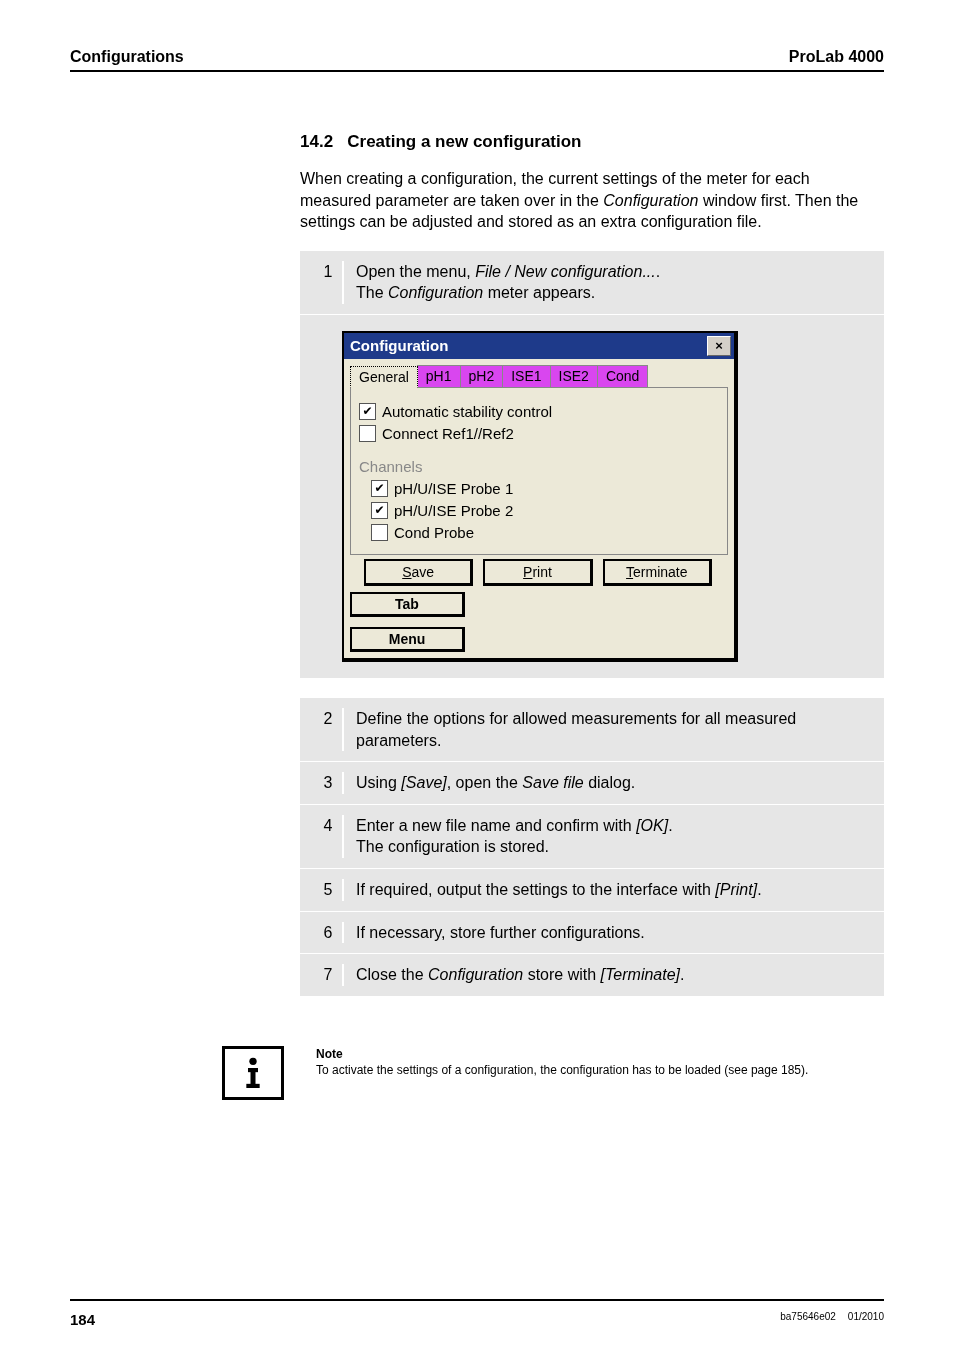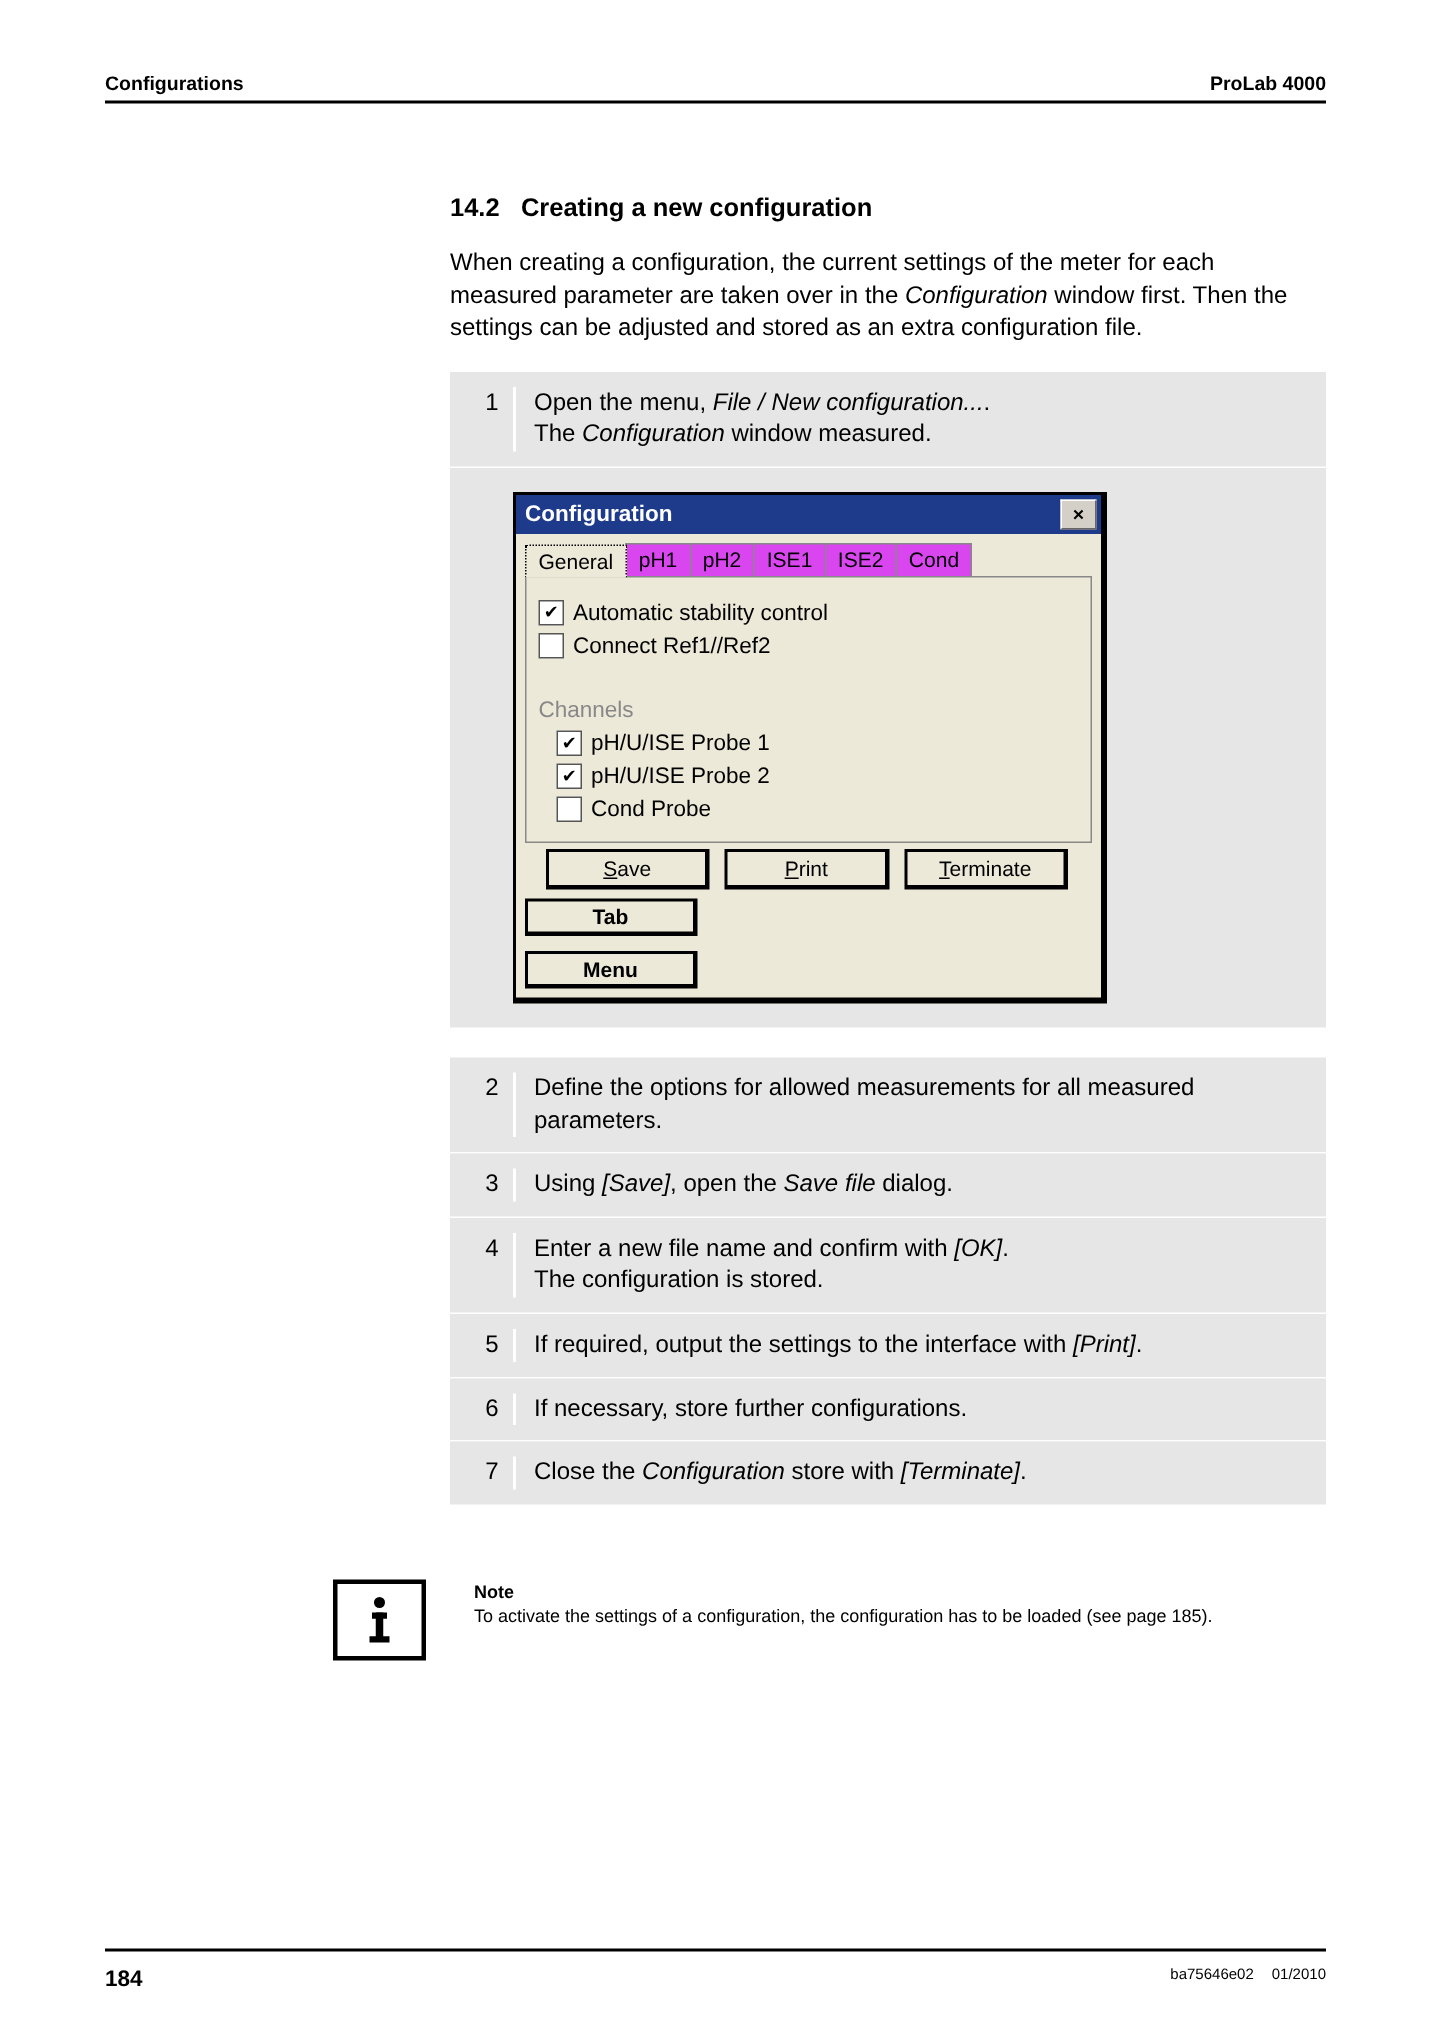--- a/index.html
+++ b/index.html
@@ -13,21 +13,21 @@
   .page {
     padding: 48px 70px 40px 70px;
     box-sizing: border-box;
     min-height: 1351px;
     position: relative;
   }
   .header-row {
     display: flex;
     justify-content: space-between;
     font-weight: bold;
-    font-size: 13px;
+    font-size: 16px;
     margin-bottom: 4px;
   }
   .header-rule {
     border: none;
     border-top: 2px solid #000;
     margin: 0 0 60px 0;
   }
   .content {
     margin-left: 230px;
   }
@@ -142,21 +142,21 @@
     border: 1px solid #555;
     background: #fff;
     display: inline-flex;
     align-items: center;
     justify-content: center;
     font-size: 12px;
     line-height: 1;
   }
   .group-label {
     color: #888;
-    margin: 26px 0 4px 0;
+    margin: 16px 0 4px 0;
   }
   .btn-row {
     display: flex;
     justify-content: space-between;
     margin: 4px 22px 6px 6px;
     gap: 10px;
     padding-left: 14px;
   }
   .dlg-btn {
     flex: 1;
@@ -254,21 +254,21 @@
     <p class="intro-para">
       <span>When creating a configuration, the current settings of the meter for each measured parameter are taken over in the </span><span class="italic">Configuration</span><span> window first. Then the settings can be adjusted and stored as an extra configuration file.</span>
     </p>
 
     <div class="step-block">
       <div class="step-row">
         <div class="step-num">1</div>
         <div class="step-divider"></div>
         <div class="step-text">
           <span>Open the menu, </span><span class="italic">File</span><span class="italic">  /  </span><span class="italic">New configuration...</span><span>.</span><br>
-          <span>The </span><span class="italic">Configuration</span><span> window measured.</span>
+          <span>The </span><span class="italic">Configuration</span><span> meter appears.</span>
         </div>
       </div>
 
       <div class="dialog-wrap">
         <div class="dialog">
           <div class="titlebar">
             <span class="titlebar-text">Configuration</span>
             <div class="close-btn">×</div>
           </div>
           <div class="tabstrip">

